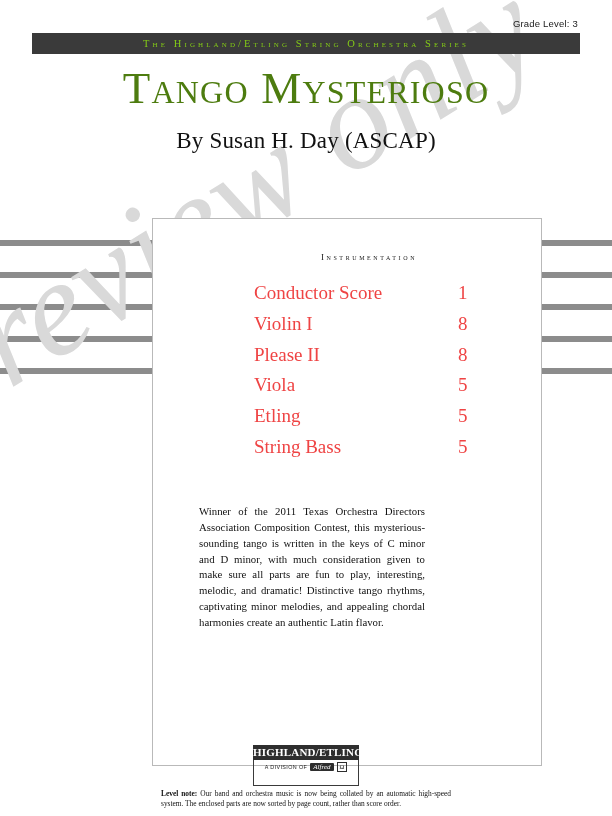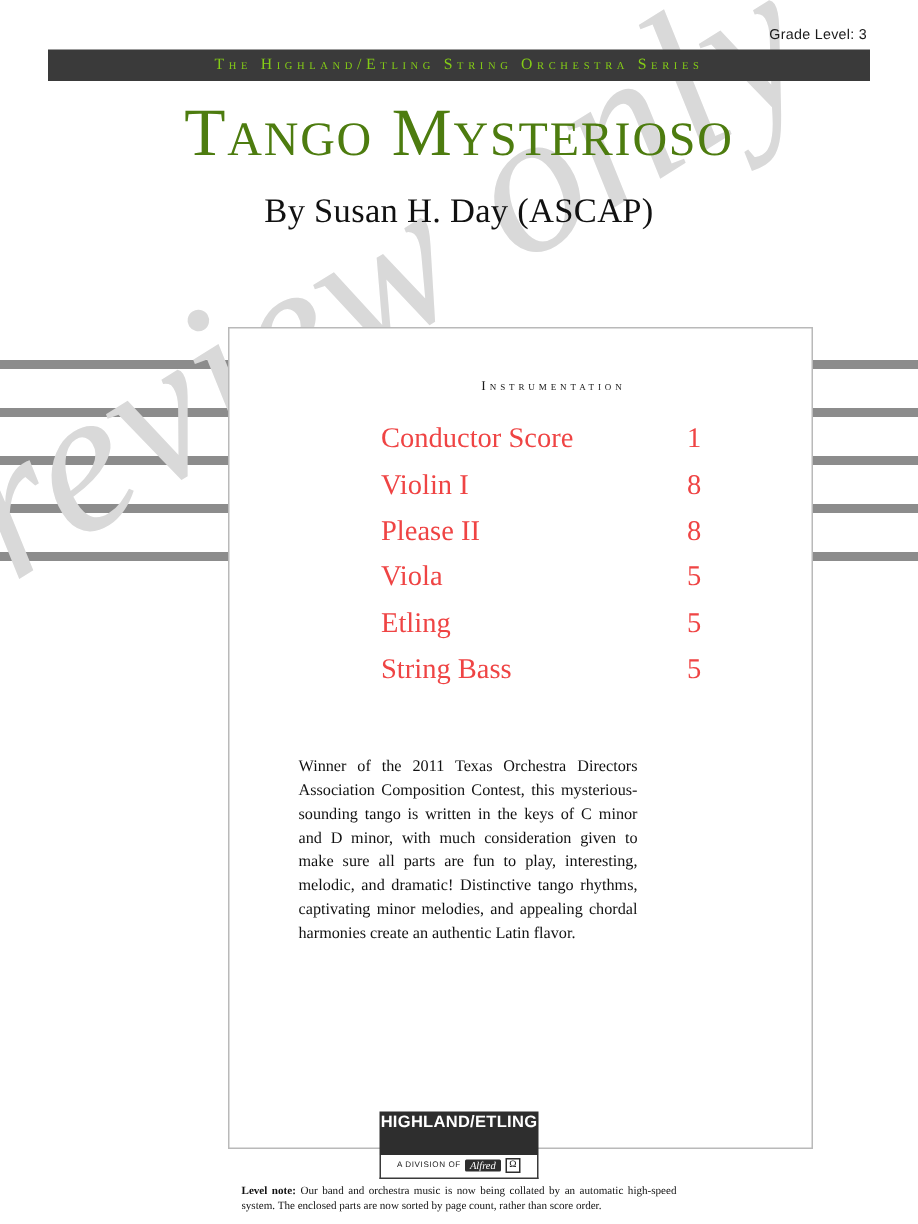--- a/index.html
+++ b/index.html
@@ -170,34 +170,34 @@
     left: 50%;
     transform: translateX(-50%);
     bottom: 30px;
     width: 106px;
     text-align: center;
     z-index: 7;
   }
   .logo-top {
     background: #2e2e2e;
     color: #ffffff;
-    font-family: Liberation Sans, sans-serif;
+    font-family: Liberation Serif, serif;
     font-size: 11px;
     letter-spacing: 0.2px;
-    padding: 1px 0 16px 0;
+    padding: 1px 0 2px 0;
     font-weight: bold;
   }
   .logo-bottom {
     border: 1px solid #3a3a3a;
     border-top: none;
     display: flex;
     align-items: center;
     justify-content: center;
     gap: 3px;
-    padding: 2px 0 3px 0;
+    padding: 2px 0 13px 0;
   }
   .logo-division {
     font-family: "Liberation Sans", sans-serif;
     font-size: 5.4px;
     letter-spacing: 0.4px;
     color: #1a1a1a;
   }
   .logo-alfred {
     background: #2e2e2e;
     color: #fff;

